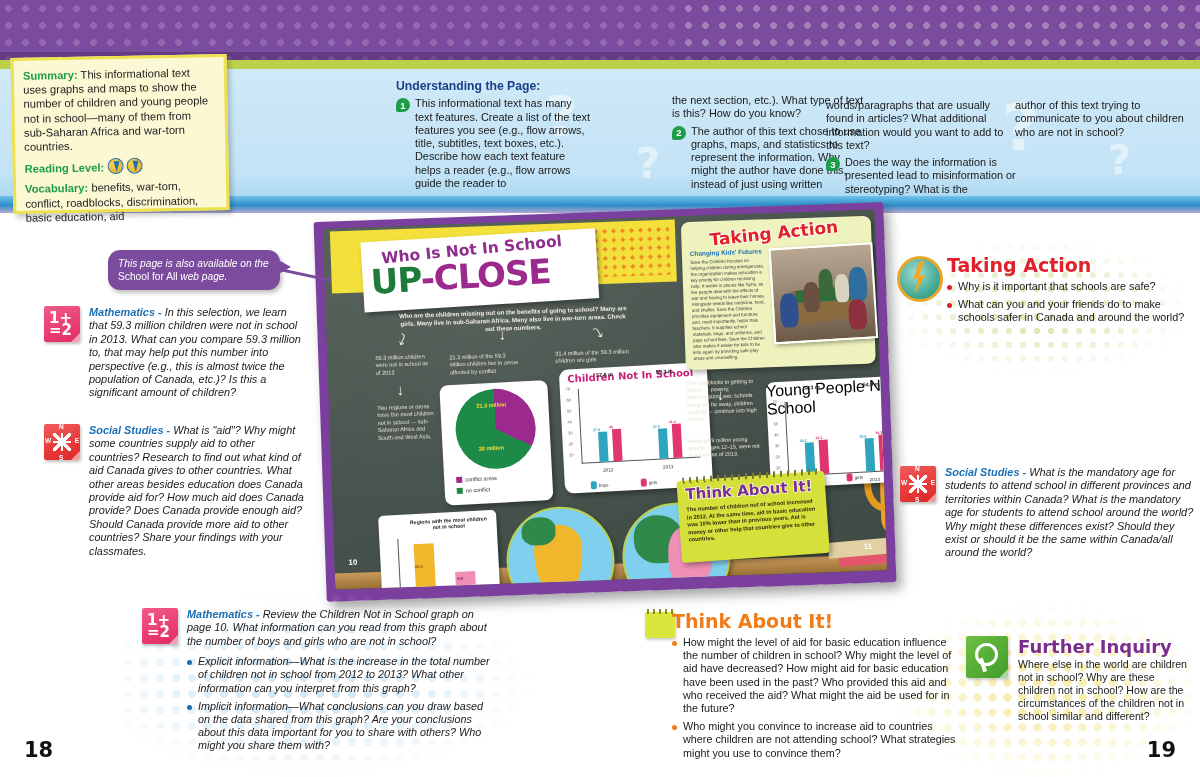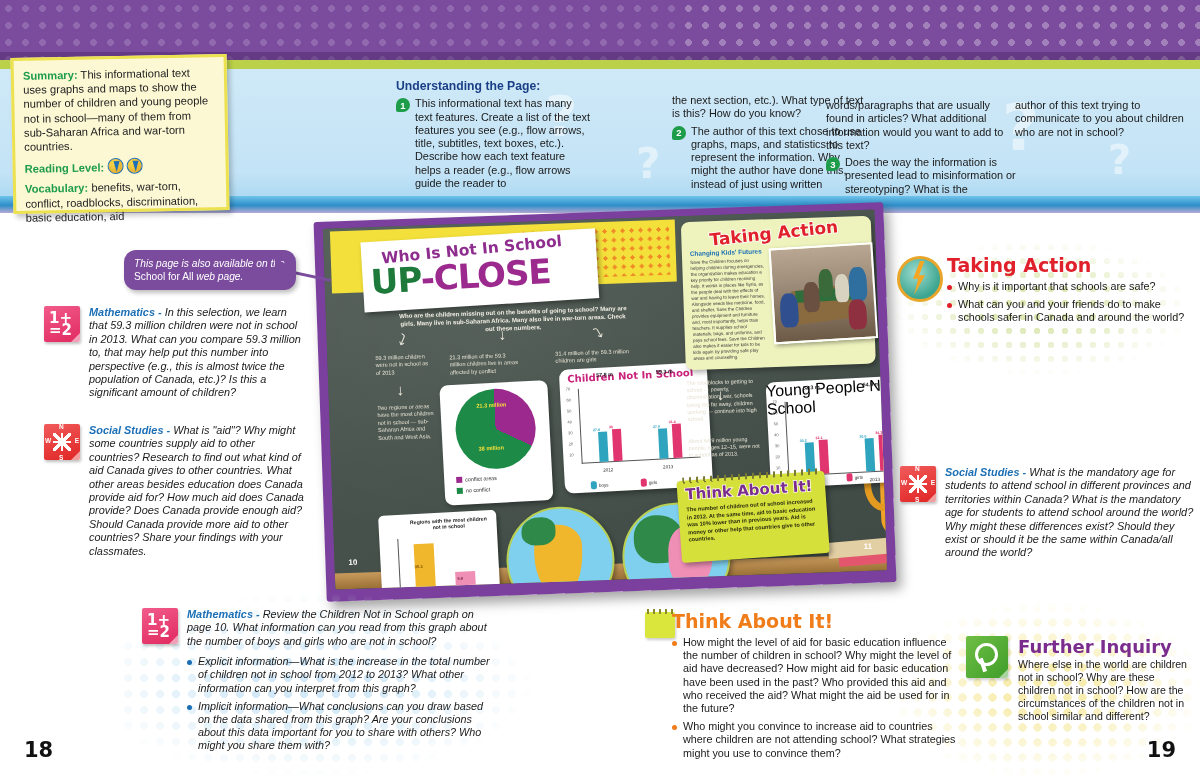--- a/index.html
+++ b/index.html
@@ -284,21 +284,20 @@
   .redbook{position:absolute;left:152px;top:330px;width:160px;height:22px;background:#e3566d;transform:rotate(-3deg);}
   .tanbook{position:absolute;left:142px;top:330px;width:60px;height:16px;background:#e3cfa4;transform:rotate(-3deg);}
 
   
   .callout{
     position:absolute;left:108px;top:250px;width:172px;
     background:#7b4c9e;color:#fff;border-radius:12px;
     padding:7px 10px;box-sizing:border-box;
     font-size:10.2px;line-height:13px;font-style:italic;
     box-shadow:2px 3px 4px rgba(0,0,0,.25);
-    margin-left:16px;
   }
   .callout .noital{font-style:normal;}
   .callout-arrow{
     position:absolute;left:275px;top:258px;width:0;height:0;
     border-top:9px solid transparent;border-bottom:9px solid transparent;
     border-left:16px solid #7b4c9e;
   }
   .callout-line{
     position:absolute;left:270px;top:266px;width:62px;height:3px;background:#7b4c9e;
     transform:rotate(12deg);transform-origin:left center;

